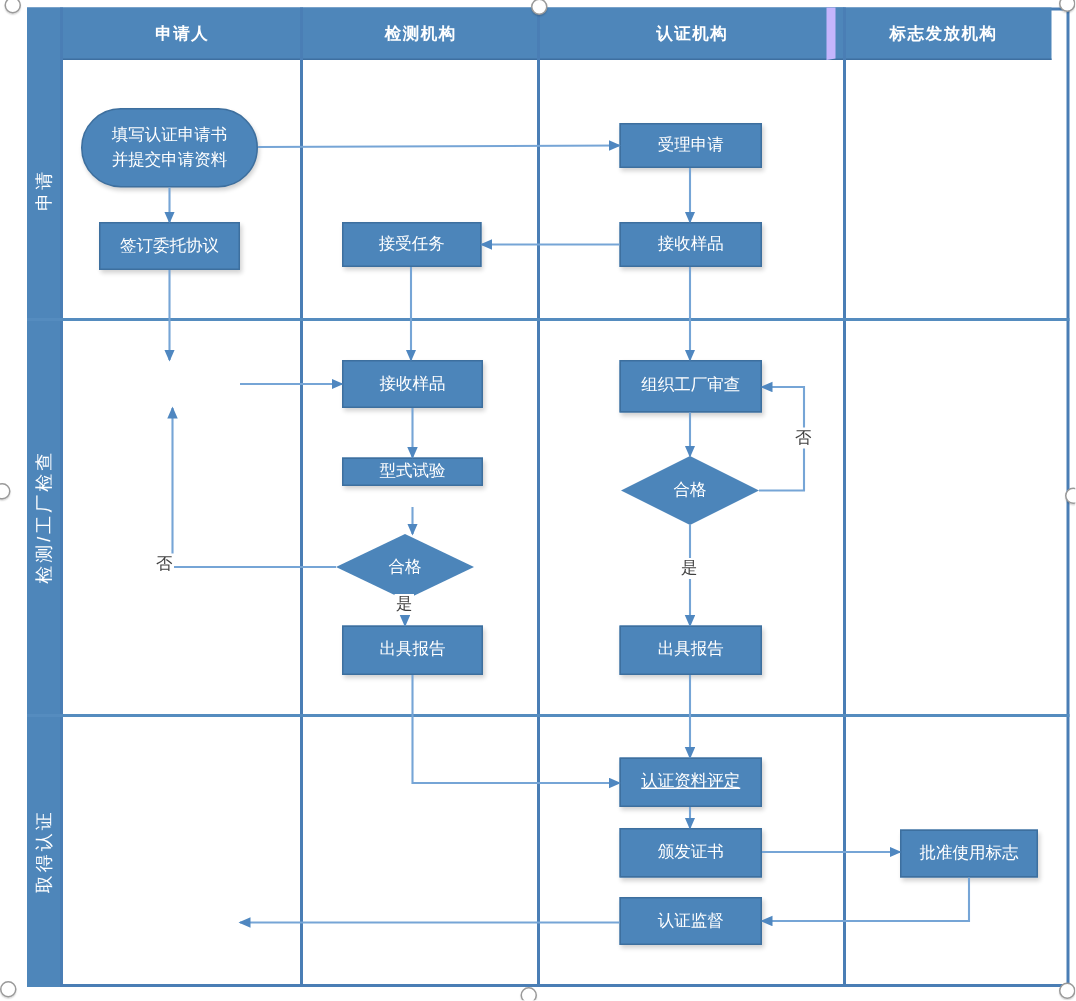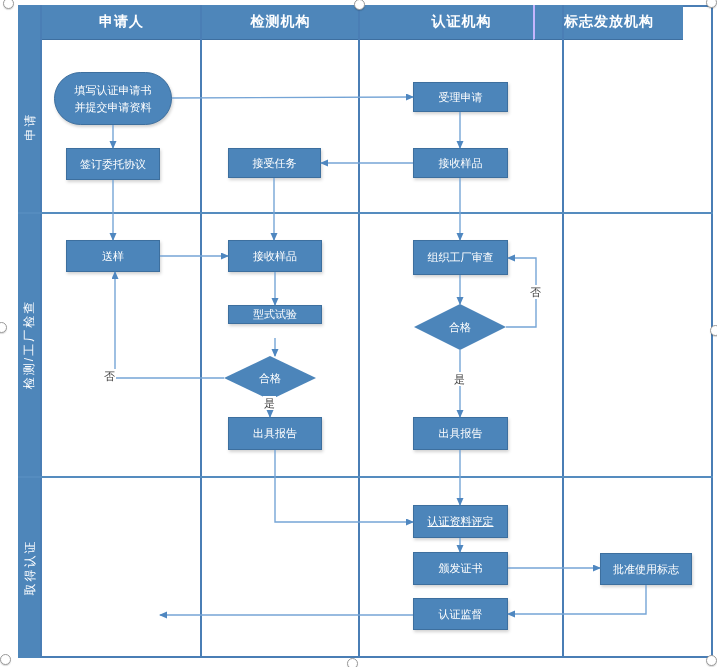--- a/index.html
+++ b/index.html
@@ -9,21 +9,21 @@
     font-family:"Liberation Sans","DejaVu Sans",sans-serif; overflow:hidden;
   }
   
   .frame { position:absolute; left:18px; top:5px; width:695px; height:653px;
     border:2px solid #4a7eb5; background:#fff; }
   .lane-strip { position:absolute; left:18px; top:5px; width:24px; height:653px;
     background:#4e86ba; border-right:2px solid #4a7eb5; }
   .vline { position:absolute; top:5px; height:653px; width:2px; background:#4a7eb5; }
   .hline { position:absolute; left:18px; width:695px; height:2px; background:#558cbf; }
   .hdr-cell { position:absolute; top:5px; height:35px; background:#4e86ba;
-    color:#fff; font-size:14px; font-weight:600; letter-spacing:1px;
+    color:#fff; font-size:11px; font-weight:600; letter-spacing:1px;
     display:flex; align-items:center; justify-content:center;
     border-bottom:1px solid #3e6fa0; }
   .lane-label { position:absolute; left:18px; width:24px; display:flex;
     align-items:center; justify-content:center; color:#fff; z-index:2; }
   .lane-label span { transform:rotate(-90deg); white-space:nowrap;
     font-size:12px; letter-spacing:2px; }
   
   .node { position:absolute; background:#4c85ba; border:1px solid #3d6f9e;
     color:#fff; font-size:11px; display:flex; align-items:center; justify-content:center;
     text-align:center; line-height:1.5; z-index:3; box-shadow:1px 2px 3px rgba(0,0,0,.18);
@@ -43,21 +43,21 @@
 <body>
 
 <div class="canvas">
 
   <div class="frame"></div>
   <div class="lane-strip"></div>
 
   <div class="hdr-cell" style="left:42px;width:159px;">申请人</div>
   <div class="hdr-cell" style="left:201px;width:158px;border-left:1px solid #6f9cc6;">检测机构</div>
   <div class="hdr-cell" style="left:359px;width:204px;border-left:1px solid #6f9cc6;">认证机构</div>
-  <div class="hdr-cell" style="left:533px;width:150px;border-left:2px solid #c4b5fd;">标志发放机构</div>
+  <div class="hdr-cell" style="left:551px;width:150px;border-left:6px solid #c4b5fd;">标志发放机构</div>
 
   <div class="vline" style="left:200px;"></div>
   <div class="vline" style="left:358px;"></div>
   <div class="vline" style="left:562px;"></div>
   <div class="hline" style="top:212px;"></div>
   <div class="hline" style="top:476px;"></div>
 
   <div class="lane-label" style="top:40px;height:172px;">
       <span>申请</span>
     </div>
@@ -67,21 +67,20 @@
   <div class="lane-label" style="top:476px;height:182px;">
       <span>取得认证</span>
     </div>
 
   <div class="node stadium" style="left:54px;top:72px;width:118px;height:53px;">填写认证申请书
 并提交申请资料</div>
   <div class="node" style="left:66px;top:148px;width:94px;height:32px;">签订委托协议</div>
   <div class="node" style="left:413px;top:82px;width:95px;height:30px;">受理申请</div>
   <div class="node" style="left:413px;top:148px;width:95px;height:30px;">接收样品</div>
   <div class="node" style="left:228px;top:148px;width:93px;height:30px;">接受任务</div>
-  <div class="node" style="left:66px;top:240px;width:94px;height:32px;">送样</div>
   <div class="node" style="left:228px;top:240px;width:94px;height:32px;">接收样品</div>
   <div class="node" style="left:413px;top:240px;width:95px;height:35px;">组织工厂审查</div>
   <div class="node" style="left:228px;top:305px;width:94px;height:19px;">型式试验</div>
   <div class="node diamond" style="left:224px;top:356px;width:92px;height:44px;">合格</div>
   <div class="node" style="left:228px;top:417px;width:94px;height:33px;">出具报告</div>
   <div class="node diamond" style="left:414px;top:304px;width:92px;height:46px;">合格</div>
   <div class="node" style="left:413px;top:417px;width:95px;height:33px;">出具报告</div>
   <div class="node" style="left:413px;top:505px;width:95px;height:33px;text-decoration:underline;">认证资料评定</div>
   <div class="node" style="left:413px;top:552px;width:95px;height:33px;">颁发证书</div>
   <div class="node" style="left:600px;top:553px;width:92px;height:32px;">批准使用标志</div>

